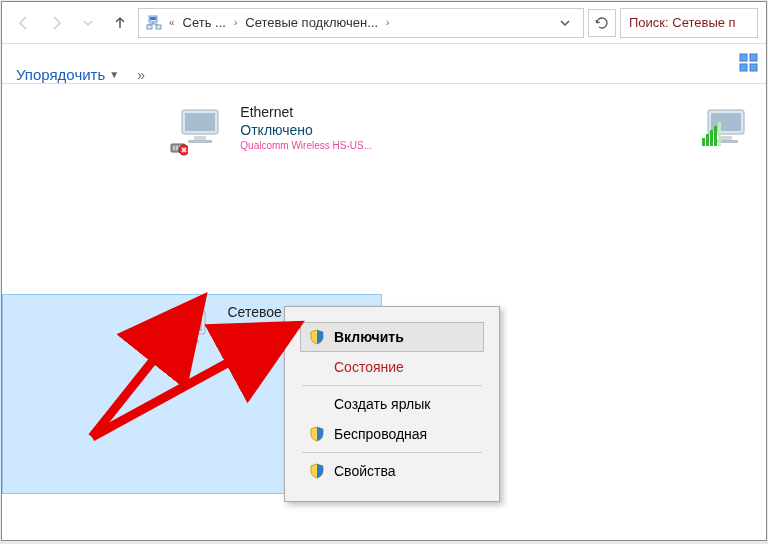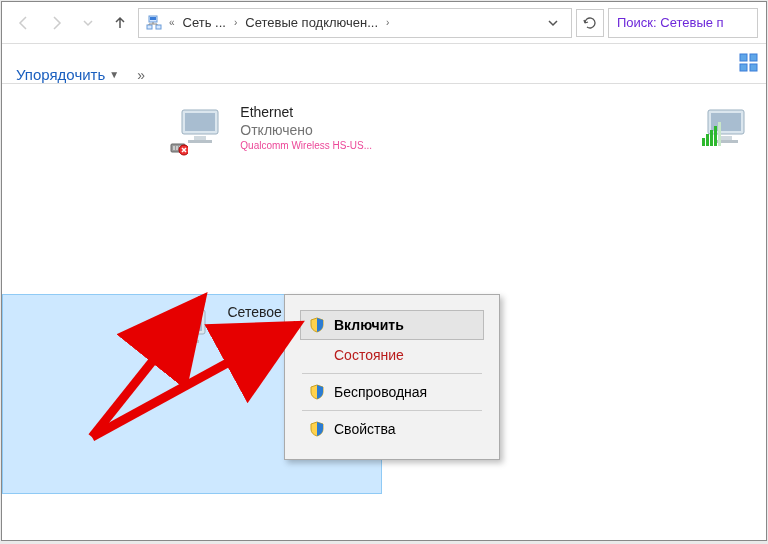--- a/index.html
+++ b/index.html
@@ -10,39 +10,39 @@
 .title-text { color: #333; font-size: 14px; }
 .navbar { height: 42px; display: flex; align-items: center; padding: 0 8px; gap: 4px; border-bottom: 1px solid #ddd; }
 .nav-btn { width: 28px; height: 28px; display: flex; align-items: center; justify-content: center; color: #999; cursor: pointer; }
 .nav-btn.disabled { color: #ccc; }
 .breadcrumb { flex: 1; height: 30px; border: 1px solid #ccc; display: flex; align-items: center; padding: 0 6px; gap: 4px; }
 .bc-icon { width: 18px; height: 18px; }
 .bc-seg { color: #333; font-size: 13px; padding: 0 2px; cursor: pointer; }
 .bc-chev { color: #666; font-size: 10px; padding: 0 2px; }
 .refresh-btn { width: 28px; height: 28px; display: flex; align-items: center; justify-content: center; border: 1px solid #ccc; color: #555; cursor: pointer; }
 .bc-drop { width: 24px; display: flex; align-items: center; justify-content: center; color: #555; cursor: pointer; }
-.search { height: 30px; border: 1px solid #ccc; padding: 0 8px; display: flex; align-items: center; color: #6d28d9; width: 150px; font-size: 13px; white-space: nowrap; overflow: hidden; }
+.search { height: 30px; border: 1px solid #ccc; padding: 0 8px; display: flex; align-items: center; color: #7f1d1d; width: 138px; font-size: 13px; white-space: nowrap; overflow: hidden; }
 .toolbar { height: 40px; display: flex; align-items: flex-end; padding: 0 14px; gap: 18px; border-bottom: 1px solid #ddd; position: relative; }
 .tb-item { color: #1a5fbf; font-size: 15px; cursor: pointer; display: flex; align-items: center; gap: 4px; }
 .tb-chev { font-size: 10px; color: #666; }
 .tb-more { color: #666; font-size: 14px; cursor: pointer; }
 .tb-right { position: absolute; right: 6px; top: 8px; }
 .content { padding: 10px 0; display: flex; flex-wrap: wrap; gap: 0; position: relative; height: calc(100% - 36px - 42px - 40px); }
 .conn-item { width: 380px; display: flex; padding: 10px 10px 10px 36px; gap: 14px; cursor: pointer; justify-content: flex-end; }
 .conn-item.selected { background: #cde8ff; border: 1px solid #8fcaf5; padding: 9px 9px 9px 35px; }
 .conn-icon { width: 52px; height: 52px; position: relative; flex-shrink: 0; }
 .conn-text { display: flex; flex-direction: column; gap: 2px; min-width: 0; }
 .conn-name { color: #222; font-size: 14px; }
-.conn-status { color: #737373; font-size: 14px; }
+.conn-status { color: #0c4a6e; font-size: 14px; }
 .conn-device { color: #ec4899; font-size: 10px; white-space: nowrap; overflow: hidden; text-overflow: ellipsis; max-width: 270px; }
 .monitor-svg { position: absolute; top: 0; left: 0; }
 .wifi-svg { position: absolute; top: 0; left: 0; }
 .badge-x { position: absolute; bottom: 0; left: -4px; width: 18px; height: 18px; }
 .badge-bt { position: absolute; bottom: -2px; left: -8px; width: 24px; height: 24px; }
-.ctxmenu { position: absolute; left: 282px; top: 292px; width: 216px; background: #f2f2f2; border: 1px solid #aaa; box-shadow: 3px 3px 6px rgba(0,0,0,0.25); padding: 15px; z-index: 20; }
+.ctxmenu { position: absolute; left: 282px; top: 304px; width: 216px; background: #f2f2f2; border: 1px solid #aaa; box-shadow: 3px 3px 6px rgba(0,0,0,0.25); padding: 15px; z-index: 20; }
 .ctx-item { height: 30px; display: flex; align-items: center; padding: 0 8px; gap: 8px; cursor: pointer; }
 .ctx-item.hover { background: #e5e5e5; border: 1px solid #bbb; padding: 0 7px; }
 .ctx-item.disabled { color: #b91c1c; cursor: default; }
 .ctx-icon { width: 18px; height: 18px; display: flex; align-items: center; justify-content: center; }
 .ctx-label { font-size: 14px; }
 .ctx-item.hover .ctx-label { font-weight: 600; }
 .ctx-sep { height: 1px; background: #ccc; margin: 3px 2px; }
 .arrow-overlay { position: absolute; left: 70px; top: 275px; z-index: 30; pointer-events: none; }
 </style>
 </head>
@@ -197,20 +197,24 @@
           </svg>
       </span>
       <span class="ctx-label">Включить</span>
     </div>
     <div class="ctx-item disabled">
       <span class="ctx-icon"></span>
       <span class="ctx-label">Состояние</span>
     </div>
     <div class="ctx-sep"></div>
     <div class="ctx-item">
+      <span class="ctx-icon"></span>
+      <span class="ctx-label">Создать ярлык</span>
+    </div>
+    <div class="ctx-item">
       <span class="ctx-icon">
         <svg width="16" height="16" viewBox="0 0 16 16">
             <path d="M8 1 L14 3 L14 8 Q14 13 8 15 Q2 13 2 8 L2 3 Z" fill="#ffd24d" stroke="#c9a022"></path>
             <path d="M8 1 L14 3 L14 8 Q14 13 8 15 Z" fill="#2b7cd3"></path>
           </svg>
       </span>
       <span class="ctx-label">Беспроводная</span>
     </div>
     <div class="ctx-sep"></div>
     <div class="ctx-item">

